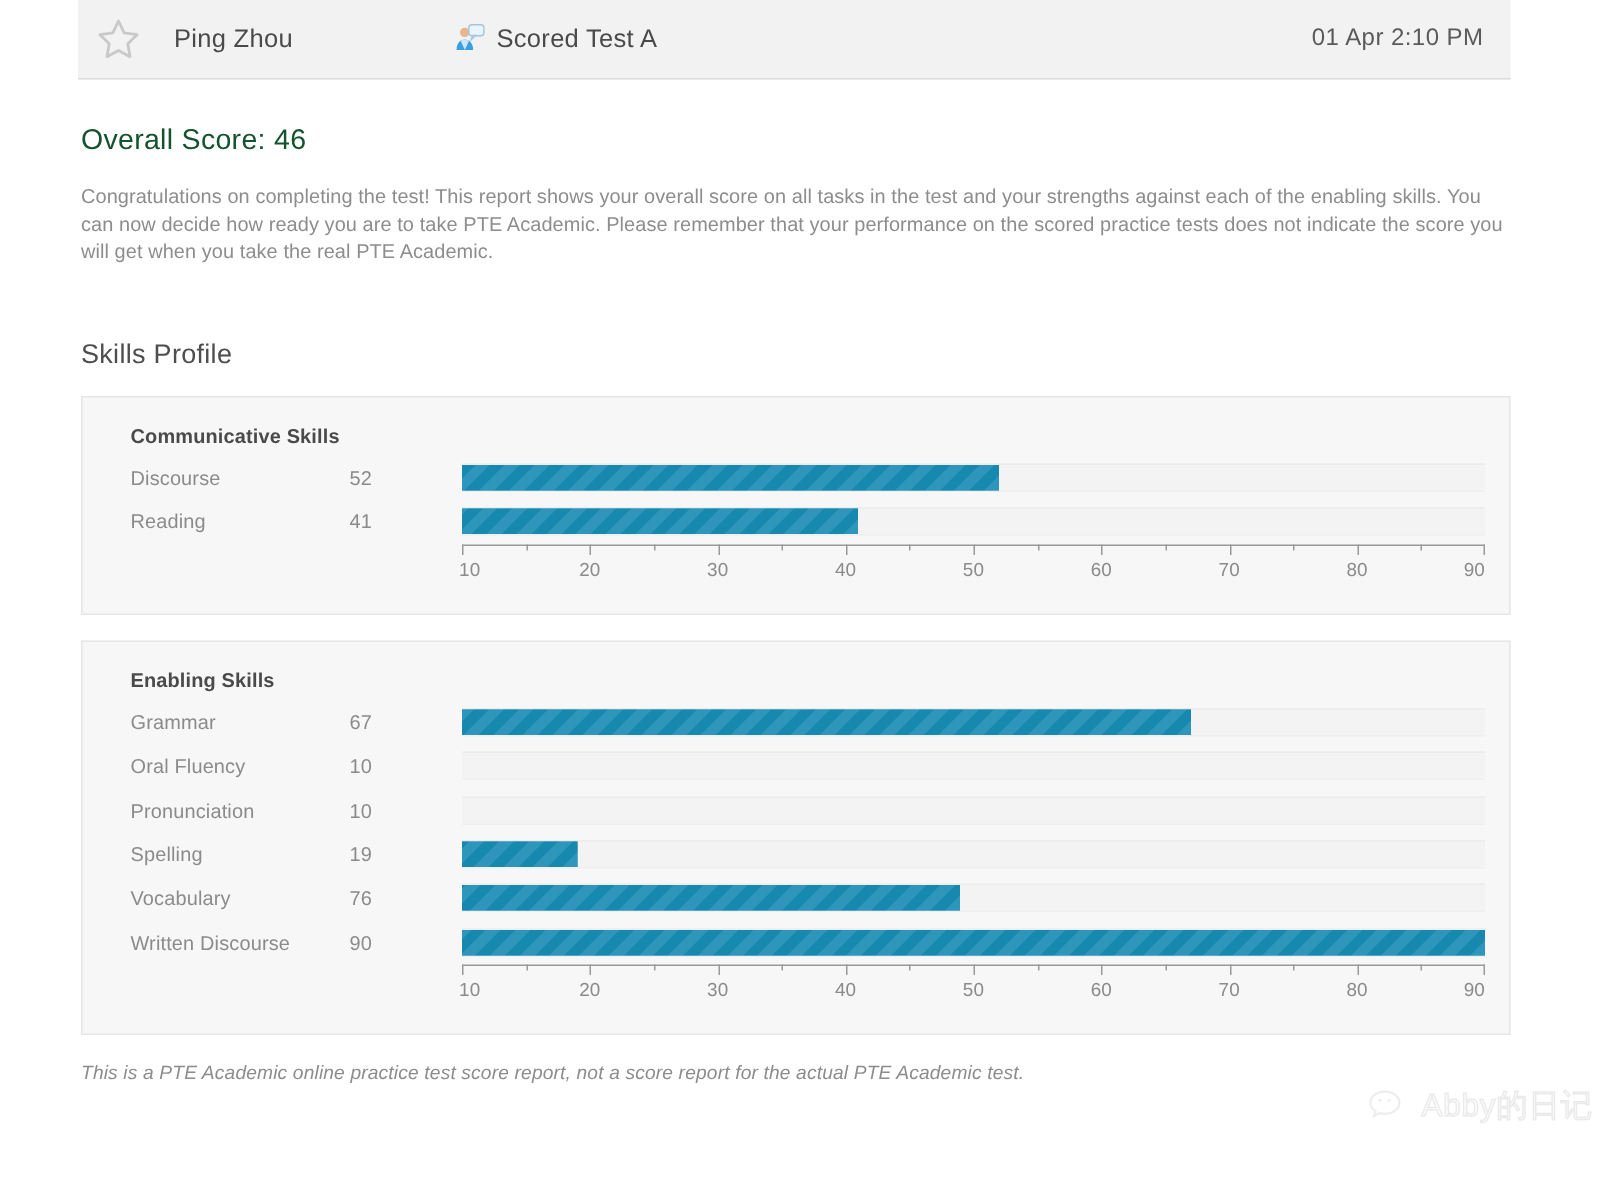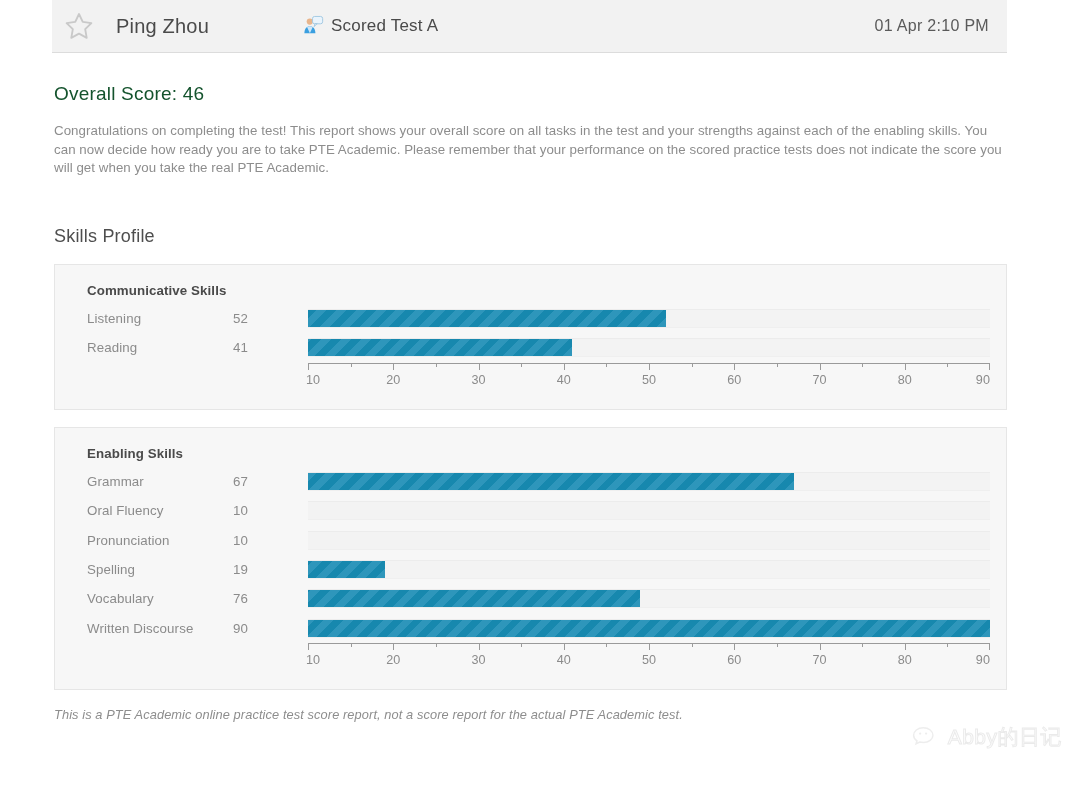--- a/index.html
+++ b/index.html
@@ -36,21 +36,21 @@
     padding-left: 12px;
     box-sizing: border-box;
   }
   .star-icon {
     width: 30px;
     height: 30px;
     flex: 0 0 auto;
     margin-right: 22px;
   }
   .user-name {
-    font-size: 20px;
+    font-size: 17px;
     color: #4a4a4a;
     letter-spacing: .2px;
   }
   .header-center {
     flex: 1 1 auto;
     display: flex;
     align-items: center;
     justify-content: flex-start;
     margin-left: -50px;
   }
@@ -263,21 +263,21 @@
   <div class="overall-score">Overall Score: 46</div>
 
   <div class="intro">Congratulations on completing the test! This report shows your overall score on all tasks in the test and your strengths against each of the enabling skills. You can now decide how ready you are to take PTE Academic. Please remember that your performance on the scored practice tests does not indicate the score you will get when you take the real PTE Academic.</div>
 
   <div class="section-title">Skills Profile</div>
 
   <div class="panel">
     <div class="panel-heading">Communicative Skills</div>
     <div class="rows" id="rows-0">
         <div class="row">
-          <div class="row-label">Listening</div>
+          <div class="row-label">Discourse</div>
           <div class="row-value">52</div>
           <div class="bar-track">
             <div class="bar-fill" style="width: 52.5%;"></div>
           </div>
         </div>
         <div class="row">
           <div class="row-label">Reading</div>
           <div class="row-value">41</div>
           <div class="bar-track">
             <div class="bar-fill" style="width: 38.75%;"></div>

